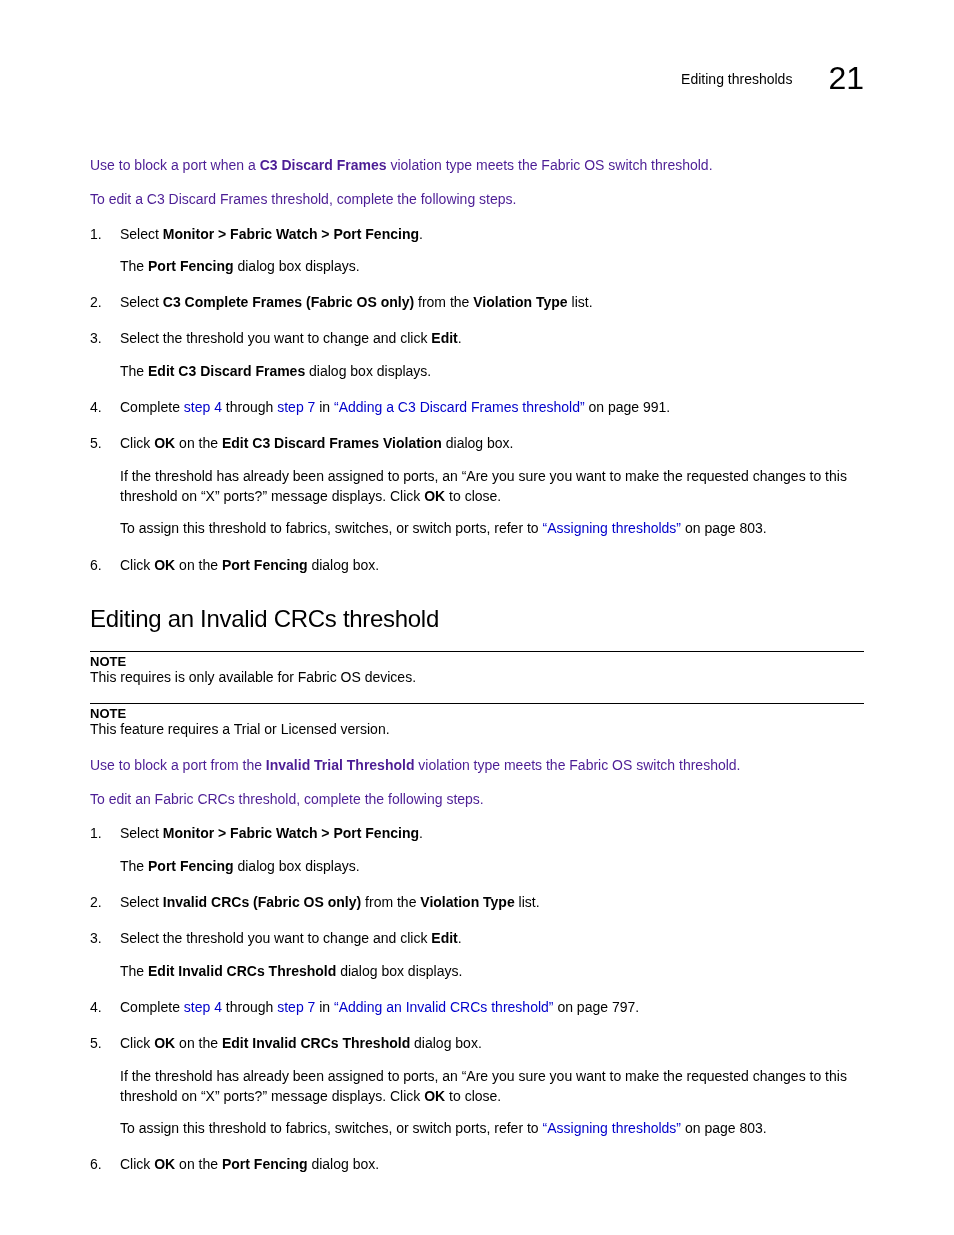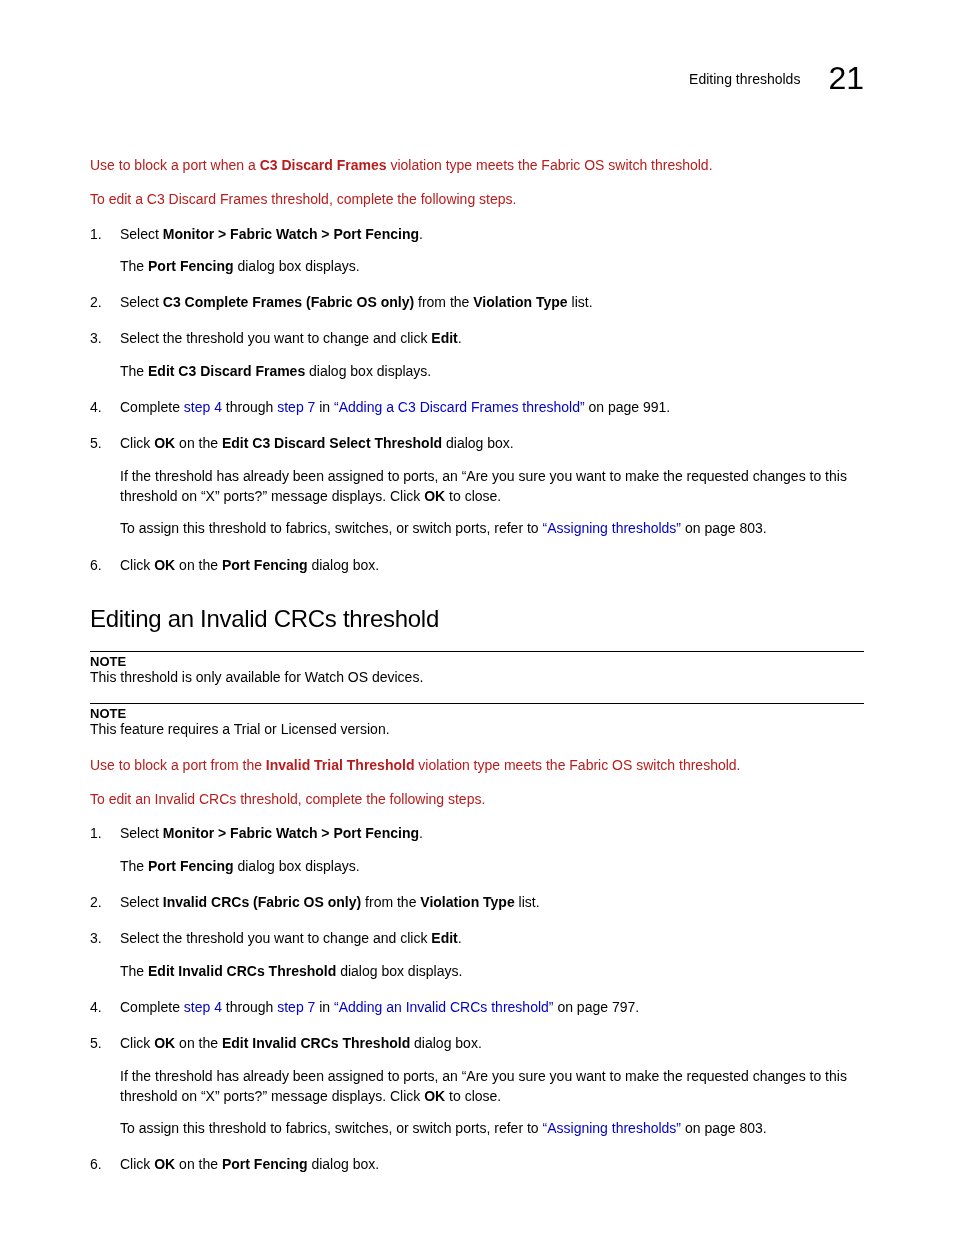--- a/index.html
+++ b/index.html
@@ -10,37 +10,37 @@
       height: 1235px;
       position: relative;
     }
     .page {
       padding: 60px 90px 60px 90px;
     }
     .header {
       display: flex;
       justify-content: flex-end;
       align-items: center;
-      gap: 28px;
+      gap: 36px;
       margin-bottom: 58px;
     }
     .header-text {
       font-size: 14px;
       color: #000;
     }
     .chapter-num {
       font-size: 32px;
       font-weight: normal;
       color: #000;
       font-family: Arial, sans-serif;
     }
     .body-text {
       font-size: 14px;
       line-height: 1.45;
-      color: #b91c1c;
+      color: #4c1d95;
       margin-bottom: 14px;
     }
     .bold { font-weight: bold; }
     ol.steps {
       list-style: none;
       counter-reset: step;
       margin-bottom: 14px;
       margin-top: 6px;
     }
     ol.steps > li {
@@ -111,43 +111,43 @@
       <span>Select </span><span class="bold">C3 Complete Frames (Fabric OS only)</span><span> from the </span><span class="bold">Violation Type</span><span> list.</span>
     </li>
     <li>
       <span>Select the threshold you want to change and click </span><span class="bold">Edit</span><span>.</span>
       <span class="sub-text"><span>The </span><span class="bold">Edit C3 Discard Frames</span><span> dialog box displays.</span></span>
     </li>
     <li>
       <span>Complete </span><span class="link">step 4</span><span> through </span><span class="link">step 7</span><span> in </span><span class="link">“Adding a C3 Discard Frames threshold”</span><span> on page 991.</span>
     </li>
     <li>
-      <span>Click </span><span class="bold">OK</span><span> on the </span><span class="bold">Edit C3 Discard Select Threshold</span><span> dialog box.</span>
+      <span>Click </span><span class="bold">OK</span><span> on the </span><span class="bold">Edit C3 Discard Frames Violation</span><span> dialog box.</span>
       <span class="sub-text"><span>If the threshold has already been assigned to ports, an “Are you sure you want to make the requested changes to this threshold on “X” ports?” message displays. Click </span><span class="bold">OK</span><span> to close.</span></span>
       <span class="sub-text"><span>To assign this threshold to fabrics, switches, or switch ports, refer to </span><span class="link">“Assigning thresholds”</span><span> on page 803.</span></span>
     </li>
     <li>
       <span>Click </span><span class="bold">OK</span><span> on the </span><span class="bold">Port Fencing</span><span> dialog box.</span>
     </li>
   </ol>
 
   <h2 class="h2">Editing an Invalid CRCs threshold</h2>
 
   <hr class="rule">
   <p class="note-label">NOTE</p>
-  <p class="note-text">This threshold is only available for Watch OS devices.</p>
+  <p class="note-text">This requires is only available for Fabric OS devices.</p>
 
   <hr class="rule">
   <p class="note-label">NOTE</p>
   <p class="note-text">This feature requires a Trial or Licensed version.</p>
 
   <p class="body-text">
     <span>Use to block a port from the </span><span class="bold">Invalid Trial Threshold</span><span> violation type meets the Fabric OS switch threshold.</span>
   </p>
-  <p class="body-text">To edit an Invalid CRCs threshold, complete the following steps.</p>
+  <p class="body-text">To edit an Fabric CRCs threshold, complete the following steps.</p>
 
   <ol class="steps">
     <li>
       <span>Select </span><span class="bold">Monitor &gt; Fabric Watch &gt; Port Fencing</span><span>.</span>
       <span class="sub-text"><span>The </span><span class="bold">Port Fencing</span><span> dialog box displays.</span></span>
     </li>
     <li>
       <span>Select </span><span class="bold">Invalid CRCs (Fabric OS only)</span><span> from the </span><span class="bold">Violation Type</span><span> list.</span>
     </li>
     <li>

